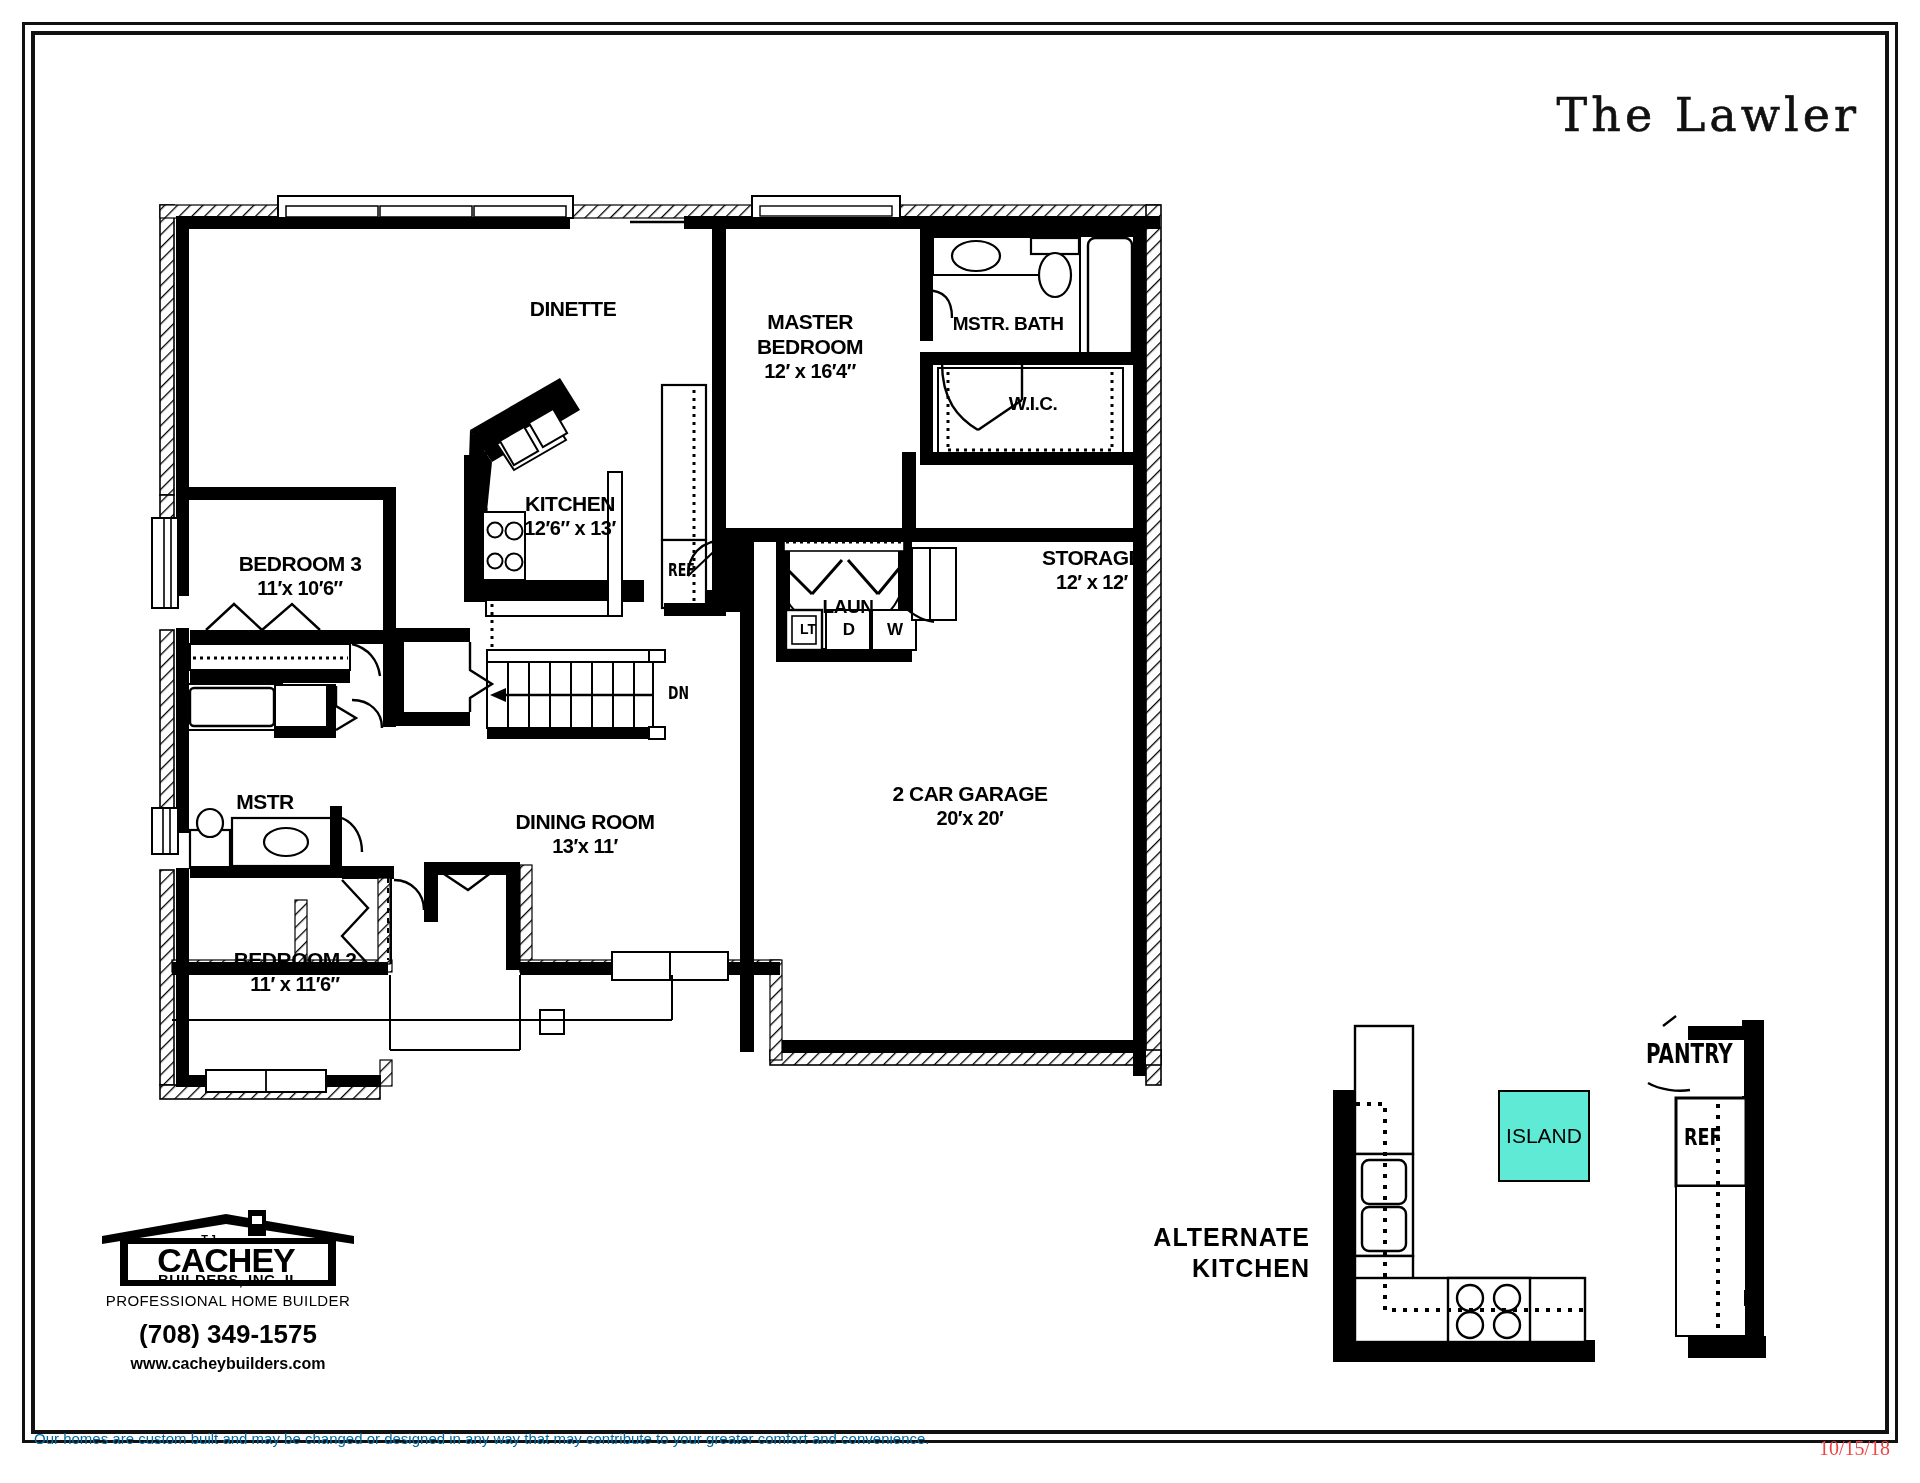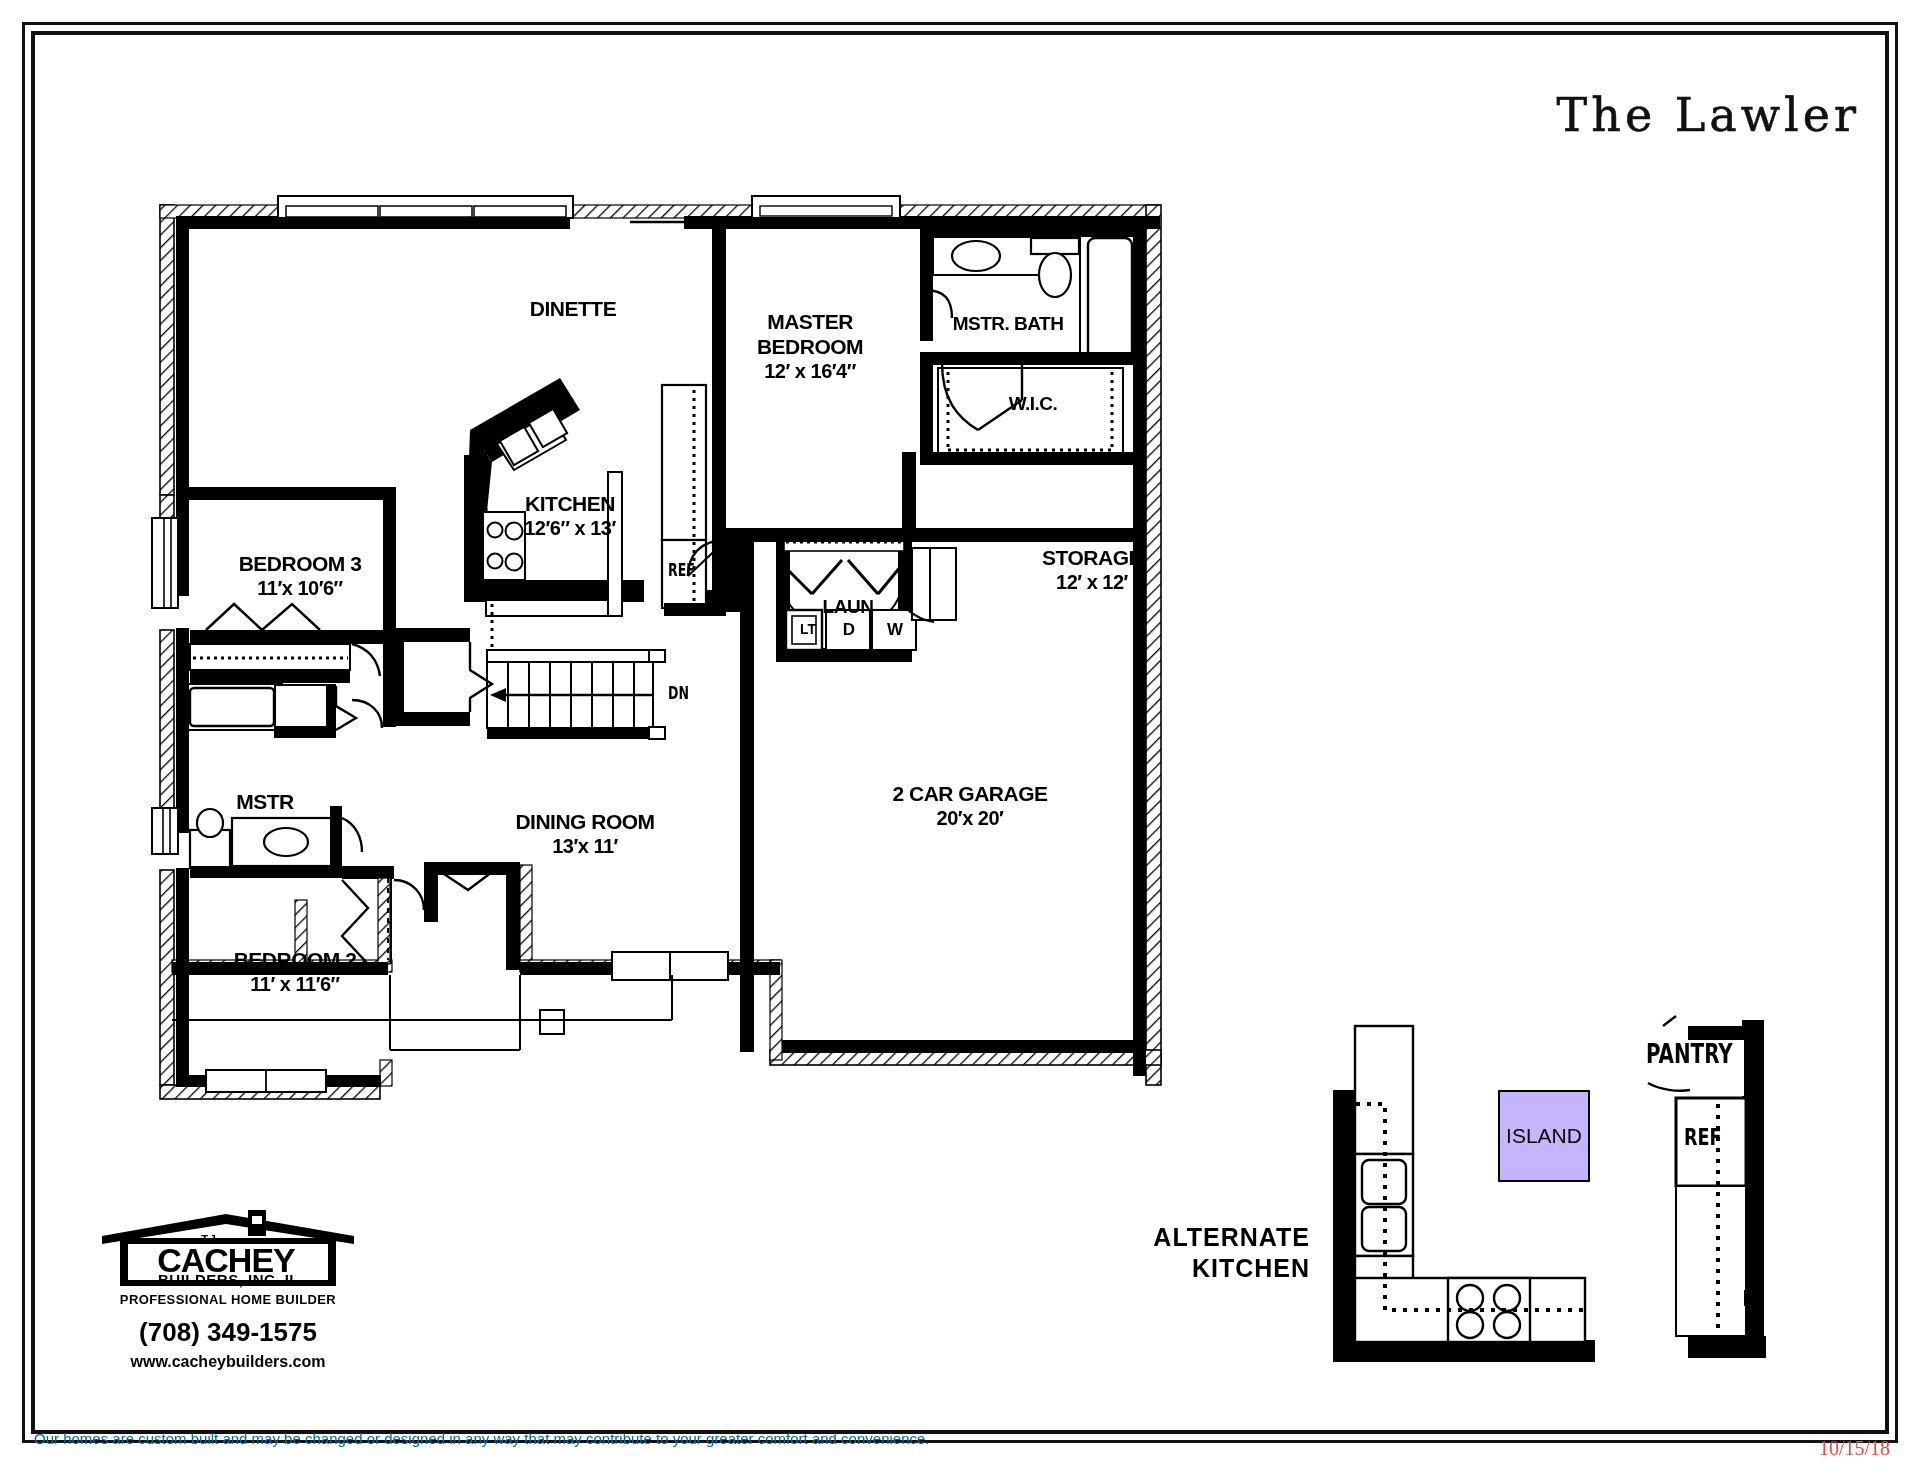--- a/index.html
+++ b/index.html
@@ -90,22 +90,22 @@
     width: 300px;
     text-align: center;
   }
   .logo-mark {
     position: relative;
     width: 260px;
     height: 78px;
     margin: 0 auto;
   }
   .logo-name {
-    font-size: 13px;
-    font-weight: bold;
+    font-size: 15px;
+    font-weight: normal;
     letter-spacing: 0.4px;
     color: #000;
     margin-top: 4px;
     font-family: "Liberation Sans", sans-serif;
   }
   .logo-phone {
     font-size: 26px;
     font-weight: bold;
     color: #000;
     margin-top: 10px;
@@ -143,21 +143,21 @@
     letter-spacing: 1px;
     text-align: right;
     line-height: 1.22;
     color: #000;
     font-family: "Liberation Sans", sans-serif;
   }
   .island-box {
     position: absolute;
     border: 2px solid #000;
     box-sizing: border-box;
-    background: #c4b5fd;
+    background: #5eead4;
     display: flex;
     align-items: center;
     justify-content: center;
     font-size: 21px;
     color: #000;
     font-family: "Liberation Sans", sans-serif;
   }
   svg { display: block; }
 </style>
 </head>

